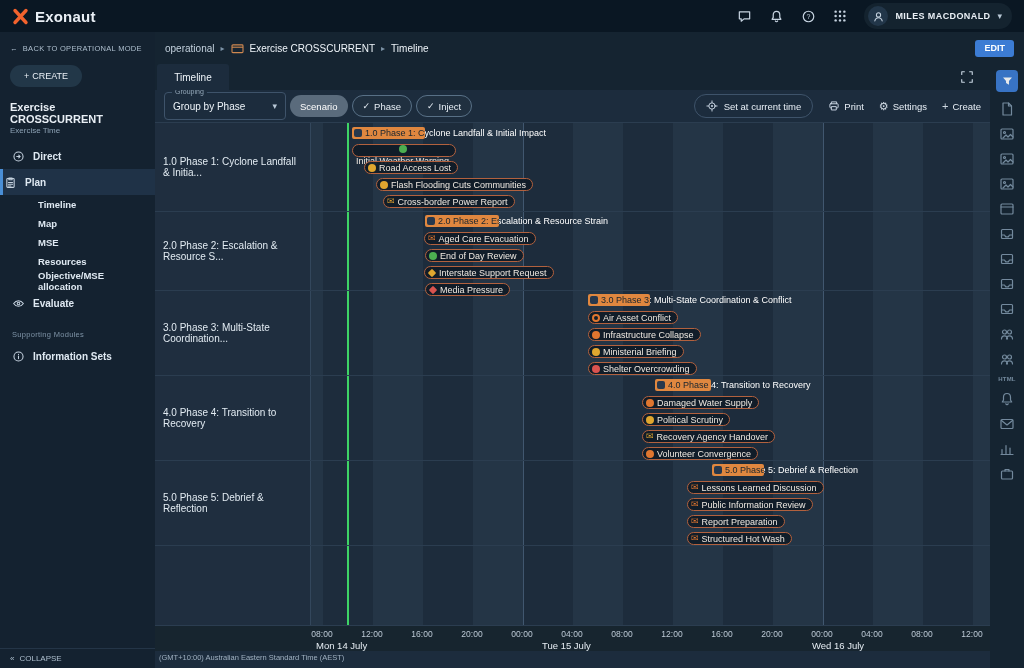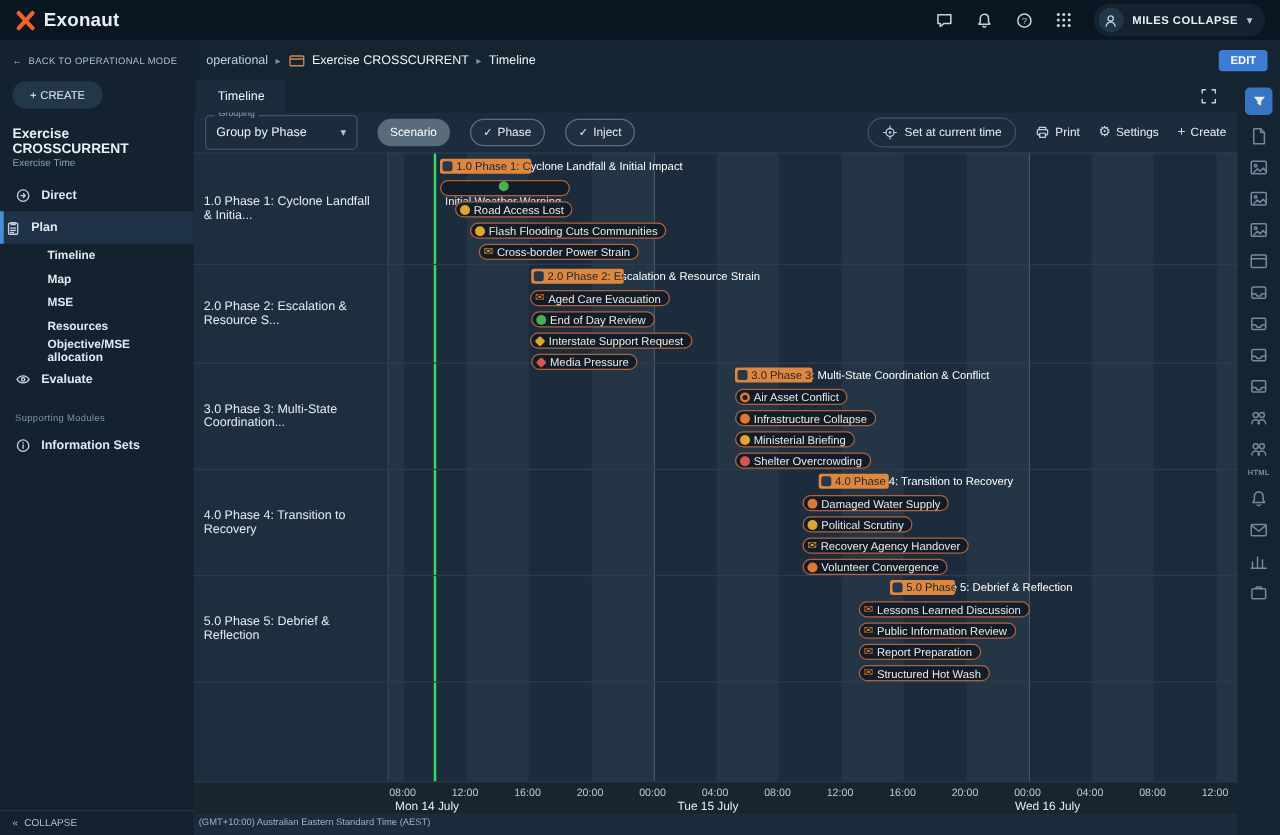--- a/index.html
+++ b/index.html
@@ -40,21 +40,21 @@
 
   
   .tabstrip{position:absolute;top:64px;left:155px;width:835px;height:26px;z-index:9}
   .tab{position:absolute;left:2px;top:0;height:26px;width:72px;background:#1c2c3d;display:flex;align-items:center;justify-content:center;font-size:10px;color:#eef4f9;border-radius:3px 3px 0 0;cursor:pointer}
   .fullscreen{position:absolute;right:16px;top:6px;cursor:pointer}
 
   
   .panel{position:absolute;top:90px;left:155px;width:835px;bottom:0;background:#1c2c3d;z-index:8}
 
   
-  .toolbar{position:absolute;top:0;left:0;right:0;height:32px;display:flex;align-items:center;gap:16px;padding:0 9px}
+  .toolbar{position:absolute;top:0;left:0;right:0;height:32px;display:flex;align-items:center;gap:4px;padding:0 9px}
   .select{position:relative;width:122px;height:28px;border:1px solid #3e536a;border-radius:4px;display:flex;align-items:center;padding:0 8px;font-size:10px;color:#eef4f9;cursor:pointer}
   .select .flabel{position:absolute;top:-5px;left:7px;font-size:7px;color:#93a7b8;background:#1c2c3d;padding:0 3px}
   .select .caret{margin-left:auto}
   .chip{height:22px;border-radius:11px;display:flex;align-items:center;gap:4px;padding:0 10px;font-size:9.5px;cursor:pointer}
   .chip.solid{background:#5a6b7c;color:#fff}
   .chip.outline{border:1px solid #587086;color:#e7eef5;background:rgba(255,255,255,.02)}
   .chip .chk{font-size:9px}
   .tt-right{margin-left:auto;display:flex;align-items:center;gap:15px}
   .settime{height:24px;border:1px solid #3e536a;border-radius:13px;display:flex;align-items:center;gap:6px;padding:0 11px;font-size:9.5px;color:#e7eef5;cursor:pointer}
   .tool-btn{display:flex;align-items:center;gap:4px;font-size:9.5px;color:#e7eef5;cursor:pointer}
@@ -140,21 +140,21 @@
           </g>
         </svg>
     </span>
     <div class="userpill">
       <span class="avatar">
         <svg width="13" height="13" viewBox="0 0 16 16" class="ico">
             <circle cx="8" cy="6" r="2.6"></circle>
             <path d="M3.5 13.5c.6-2.8 2.4-4 4.5-4s3.9 1.2 4.5 4"></path>
           </svg>
       </span>
-      <span class="username">MILES COLLAPSE</span>
+      <span class="username">MILES MACDONALD</span>
       <span class="caret">▾</span>
     </div>
   </div>
 </div>
 
 <div class="sidebar">
   <div class="sb-back">
     <span>←</span>
     <span>BACK TO OPERATIONAL MODE</span>
   </div>
@@ -323,21 +323,21 @@
       <div class="chip-inject" style="top: 39px; left: 54px;">
         <span class="ic ic-dot" style="background: rgb(223, 166, 47);"></span>
         <span>Road Access Lost</span>
       </div>
       <div class="chip-inject" style="top: 56px; left: 66px;">
         <span class="ic ic-dot" style="background: rgb(223, 166, 47);"></span>
         <span>Flash Flooding Cuts Communities</span>
       </div>
       <div class="chip-inject" style="top: 73px; left: 73px;">
         <span class="ic ic-env" style="color: rgb(224, 160, 48);">✉</span>
-        <span>Cross-border Power Strain</span>
+        <span>Cross-border Power Report</span>
       </div>
     </div>
 
     <div class="row-content" style="top:89px;height:79px">
       <div class="phase-full" style="top: 4px; left: 115px;">2.0 Phase 2: Escalation &amp; Resource Strain</div>
       <div class="phase-bar" style="top: 4px; left: 115px; width: 74px;">
         <span class="pb-ic"></span>
         <span>2.0 Phase 2: Escalation &amp; Resource Strain</span>
       </div>
       <div class="chip-inject" style="top: 21px; left: 114px;">

